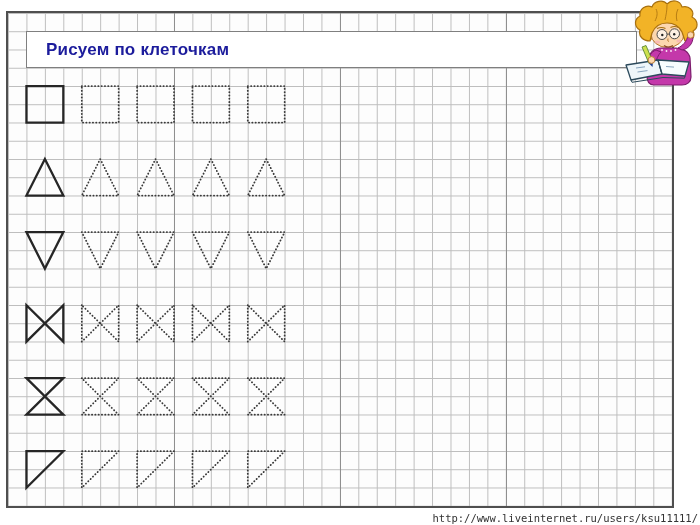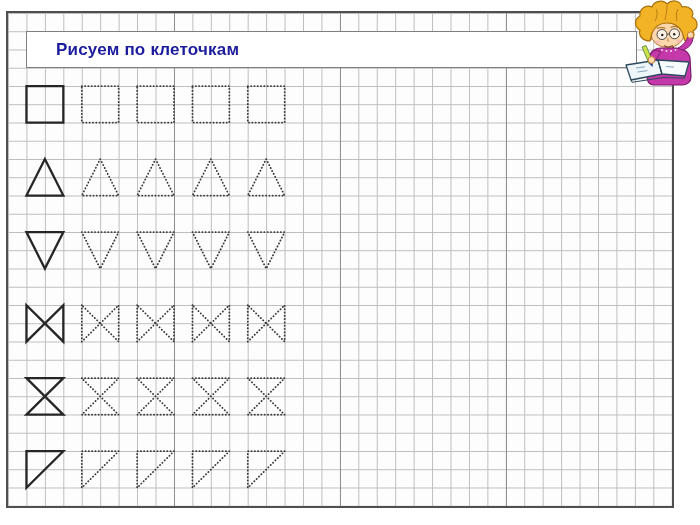--- a/index.html
+++ b/index.html
@@ -33,21 +33,21 @@
     left:26px;top:31px;
     width:611px;height:37px;
     box-sizing:border-box;
     background:#ffffff;
     border:1.5px solid var(--banner-border,#7f7f7f);
     display:flex;align-items:center;
     padding-left:15px;
     z-index:2;
   }
   .title-banner h1{
-    margin:14px;
+    margin:4px;
     font-size:17px;
     font-weight:bold;
     letter-spacing:0.2px;
     color:var(--title-color,#1c1c9c);
   }
   
   .shapes-layer{
     position:absolute;left:0;top:0;
     width:700px;height:525px;
     z-index:3;
@@ -181,14 +181,15 @@
     </g>
 
     <g>
       <polygon points="22,47 26,45.5 33,62 29,63.5" stroke-width="0.8" fill="#cde14e" stroke="#4a7a2a"></polygon>
       <polygon points="29,63.5 33,62 32.5,67" fill="#1c3f8f"></polygon>
     </g>
 
     <circle cx="31.5" cy="60" r="3.4" stroke-width="0.9" fill="#fcd7ae" stroke="#b5762c"></circle>
   </svg>
 
+  <div class="watermark-url">http://www.liveinternet.ru/users/ksu11111/</div>
 
 </div>
 
 </body></html>

